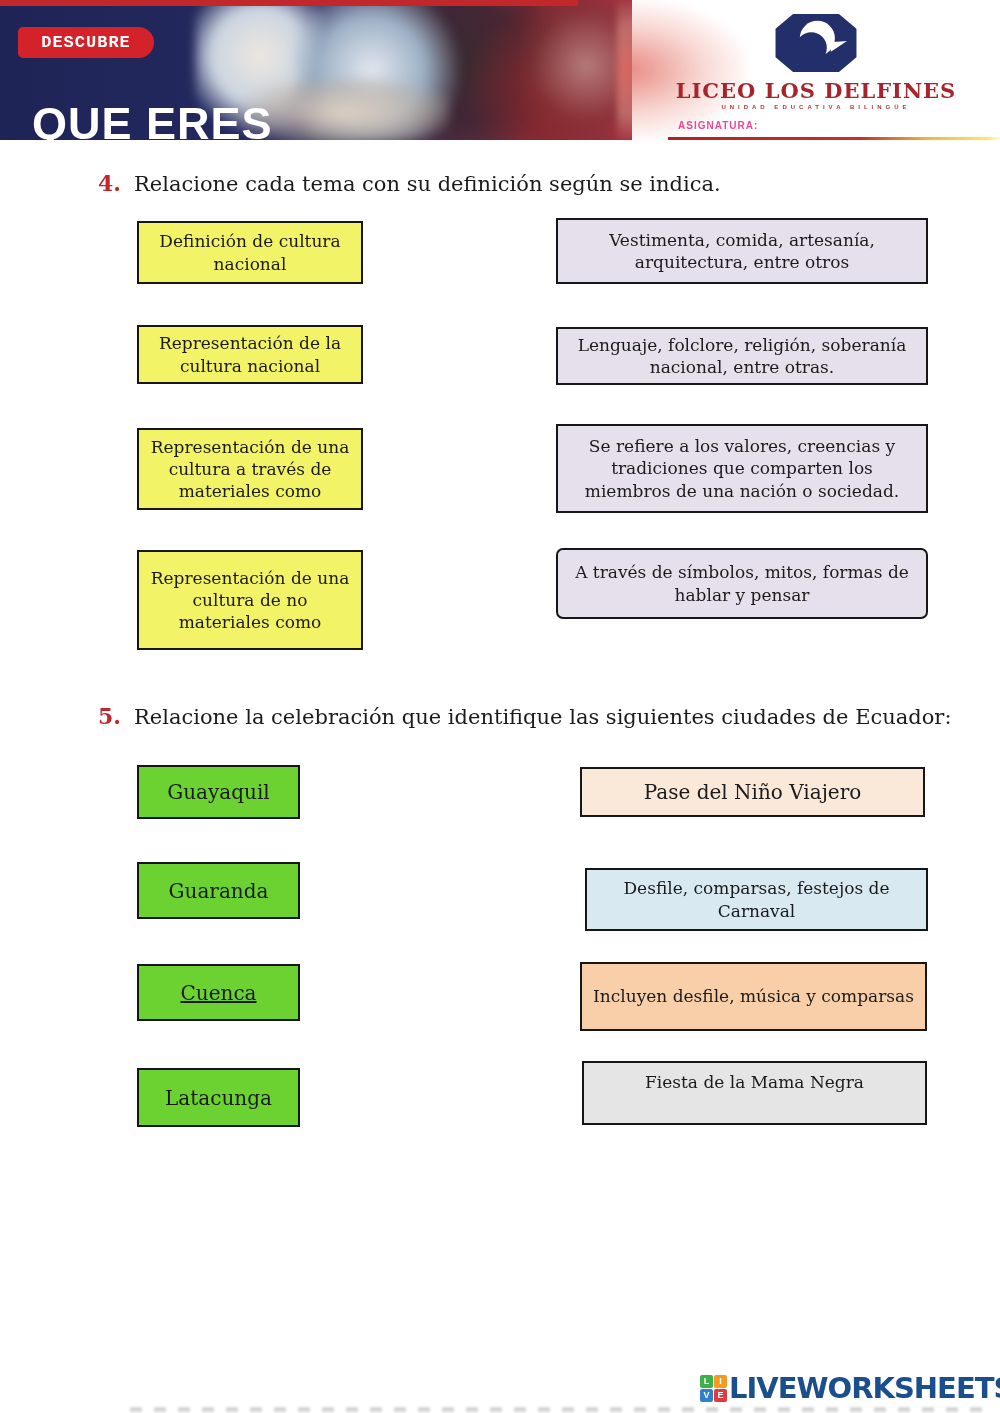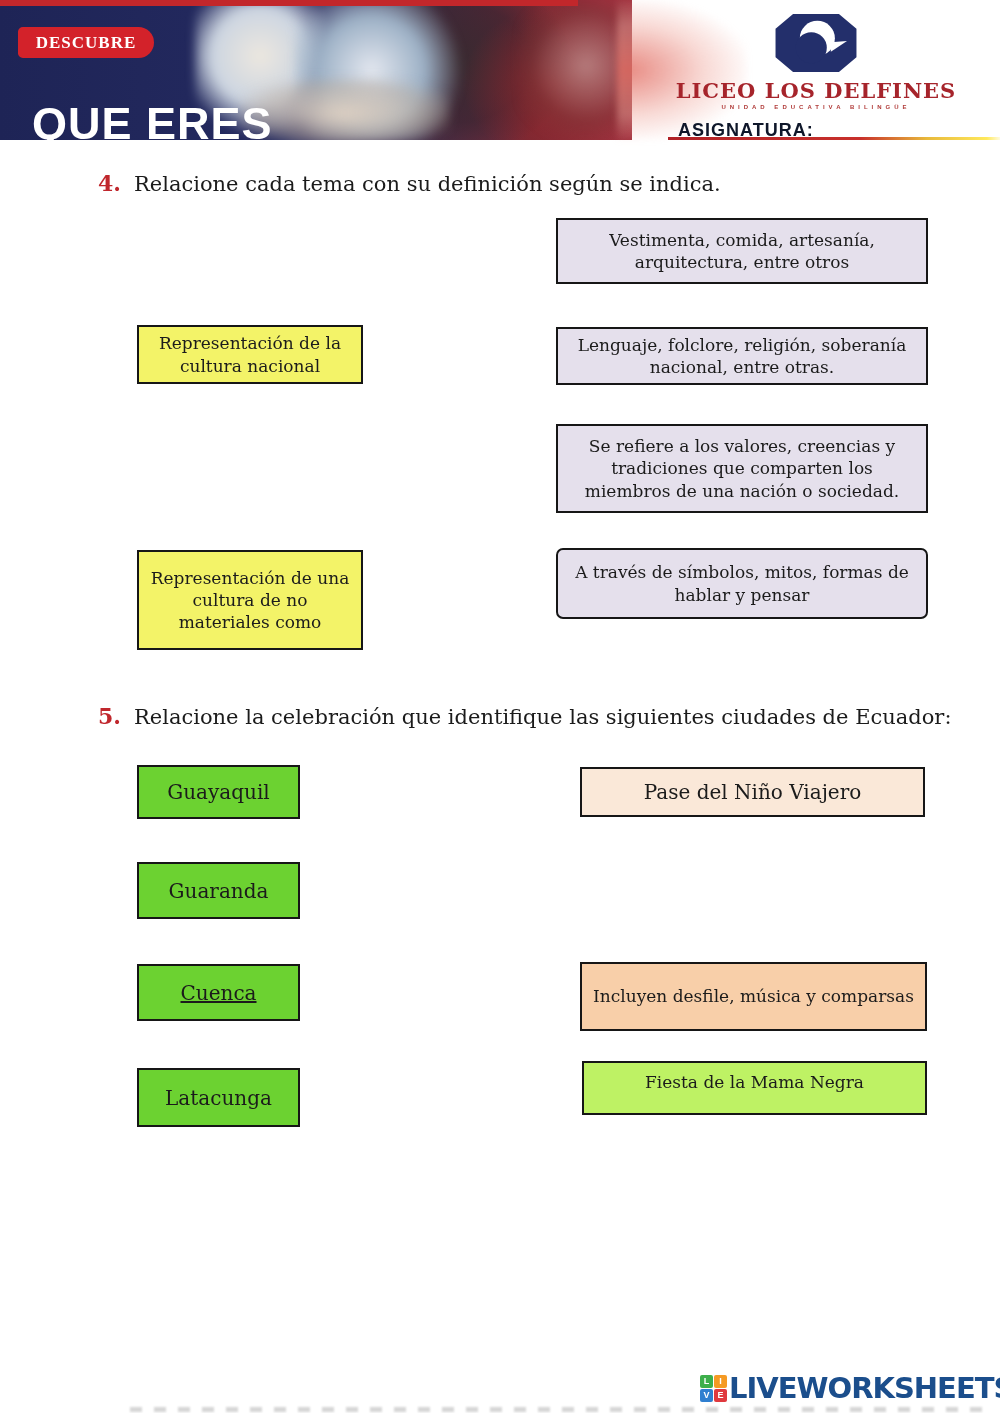--- a/index.html
+++ b/index.html
@@ -19,21 +19,21 @@
   }
   .blob { position:absolute; filter:blur(5px); }
   .blob.b1 { left:195px; top:0;  width:130px; height:140px; background:radial-gradient(circle at 50% 40%, #ece7df 0%, #ccd5e1 45%, transparent 75%); }
   .blob.b2 { left:295px; top:0;  width:170px; height:140px; background:radial-gradient(circle at 45% 50%, #e3e7ef 0%, #9db1c6 45%, transparent 78%); }
   .blob.b3 { left:240px; top:78px; width:210px; height:70px; background:radial-gradient(ellipse at 50% 50%, #dccfc2 0%, rgba(190,175,160,.5) 55%, transparent 80%); }
   .blob.b4 { left:520px; top:5px; width:120px; height:135px; background:radial-gradient(circle at 55% 45%, rgba(210,190,185,.55) 0%, rgba(120,60,60,.35) 55%, transparent 80%); }
   .red-strip { position:absolute; left:0; top:0; width:578px; height:6px; background:#c2272b; }
   .descubre-pill {
     position:absolute; left:18px; top:27px; width:136px; height:31px;
     background:#d3222a; border-radius:5px 16px 16px 5px;
-    color:#fff; font-family:Liberation Serif, serif; font-weight:bold;
+    color:#fff; font-family:Liberation Mono, monospace; font-weight:bold;
     font-size:17px; letter-spacing:1px; display:flex; align-items:center; justify-content:center;
   }
   .banner-l2 {
     position:absolute; left:28px; top:62px; color:#fff;
     font-family:"Liberation Sans", sans-serif; font-weight:bold; font-size:31px; letter-spacing:1px;
   }
   .banner-l3 {
     position:absolute; left:32px; top:98px; color:#fff;
     font-family:"Liberation Sans", sans-serif; font-weight:bold; font-size:45px; letter-spacing:1px;
   }
@@ -46,22 +46,22 @@
   .logo-svg { display:inline-block; }
   .school-name {
     margin-top:2px; color:#a6242b; font-family:"DejaVu Serif", serif; font-weight:bold;
     font-size:21px; letter-spacing:1px;
   }
   .school-sub {
     margin-top:1px; color:#b03a38; font-family:"Liberation Sans", sans-serif; font-weight:bold;
     font-size:6px; letter-spacing:4px;
   }
   .asignatura {
-    position:absolute; left:46px; top:120px; color:#0f172a;
-    font-family:"Liberation Sans", sans-serif; font-weight:bold; font-size:18px; letter-spacing:1px;
+    position:absolute; left:46px; top:120px; color:#ec4899;
+    font-family:"Liberation Sans", sans-serif; font-weight:bold; font-size:10px; letter-spacing:1px;
   }
   .asignatura-line {
     position:absolute; left:36px; top:137px; width:332px; height:3px;
     background:linear-gradient(90deg, #b02025 0%, #c8302b 58%, #e8b93b 78%, #ffe95c 96%, rgba(255,233,92,.2) 100%);
   }
   
   .q-heading { position:absolute; display:flex; align-items:baseline; gap:13px; font-size:21px; }
   .q-num { color:#c0272d; font-weight:bold; font-size:22px; }
   .box {
     position:absolute; border:2px solid #161616; display:flex; align-items:center;
@@ -118,45 +118,48 @@
       <div class="asignatura">ASIGNATURA:</div>
       <div class="asignatura-line"></div>
     </div>
   </div>
 
   <div class="q-heading" style="left:98px; top:170px;">
     <span class="q-num">4.</span>
     <span>Relacione cada tema con su definición según se indica.</span>
   </div>
 
+  <div class="box" style="left: 137px; top: 221px; width: 226px; height: 63px; background-color: rgb(243, 243, 104);">Definición de cultura nacional</div>
   <div class="box" style="left: 556px; top: 218px; width: 372px; height: 66px; background-color: rgb(229, 224, 236);">Vestimenta, comida, artesanía, arquitectura, entre otros</div>
 
   <div class="box" style="left: 137px; top: 325px; width: 226px; height: 59px; background-color: rgb(243, 243, 104);">Representación de la cultura nacional</div>
   <div class="box" style="left: 556px; top: 327px; width: 372px; height: 58px; background-color: rgb(229, 224, 236);">Lenguaje, folclore, religión, soberanía nacional, entre otras.</div>
 
+  <div class="box" style="left: 137px; top: 428px; width: 226px; height: 82px; background-color: rgb(243, 243, 104);">Representación de una cultura a través de materiales como</div>
   <div class="box" style="left: 556px; top: 424px; width: 372px; height: 89px; background-color: rgb(229, 224, 236);">Se refiere a los valores, creencias y tradiciones que comparten los miembros de una nación o sociedad.</div>
 
   <div class="box" style="left: 137px; top: 550px; width: 226px; height: 100px; background-color: rgb(243, 243, 104);">Representación de una cultura de no materiales como</div>
   <div class="box" style="left: 556px; top: 548px; width: 372px; height: 71px; background-color: rgb(229, 224, 236); border-radius: 7px;">A través de símbolos, mitos, formas de hablar y pensar</div>
 
   <div class="q-heading" style="left:98px; top:703px;">
     <span class="q-num">5.</span>
     <span>Relacione la celebración que identifique las siguientes ciudades de Ecuador:</span>
   </div>
 
   <div class="box city" style="left: 137px; top: 765px; width: 163px; height: 54px; background-color: rgb(108, 210, 49);">Guayaquil</div>
   <div class="box city" style="left: 580px; top: 767px; width: 345px; height: 50px; background-color: rgb(250, 232, 216);">Pase del Niño Viajero</div>
 
   <div class="box city" style="left: 137px; top: 862px; width: 163px; height: 57px; background-color: rgb(108, 210, 49);">Guaranda</div>
+  <div class="box" style="left: 585px; top: 868px; width: 343px; height: 63px; background-color: rgb(217, 233, 241);">Desfile, comparsas, festejos de Carnaval</div>
 
   <div class="box city" style="left: 137px; top: 964px; width: 163px; height: 57px; background-color: rgb(108, 210, 49); text-decoration: underline;">Cuenca</div>
   <div class="box" style="left: 580px; top: 962px; width: 347px; height: 69px; background-color: rgb(248, 207, 169);">Incluyen desfile, música y comparsas</div>
 
   <div class="box city" style="left: 137px; top: 1068px; width: 163px; height: 59px; background-color: rgb(108, 210, 49);">Latacunga</div>
-  <div class="box celebration-top" style="left: 582px; top: 1061px; width: 345px; height: 54px; background-color: #bef264;">Fiesta de la Mama Negra</div>
+  <div class="box celebration-top" style="left: 582px; top: 1061px; width: 345px; height: 64px; background-color: #e5e5e5;">Fiesta de la Mama Negra</div>
 
   <div class="footer-logo">
     <div class="sq-grid">
       <span class="sq" style="background-color: rgb(61, 175, 75);">L</span>
       <span class="sq" style="background-color: rgb(245, 154, 35);">I</span>
       <span class="sq" style="background-color: rgb(47, 127, 208);">V</span>
       <span class="sq" style="background-color: rgb(224, 57, 62);">E</span>
     </div>
     <span class="brand-text">LIVEWORKSHEETS</span>
   </div>

